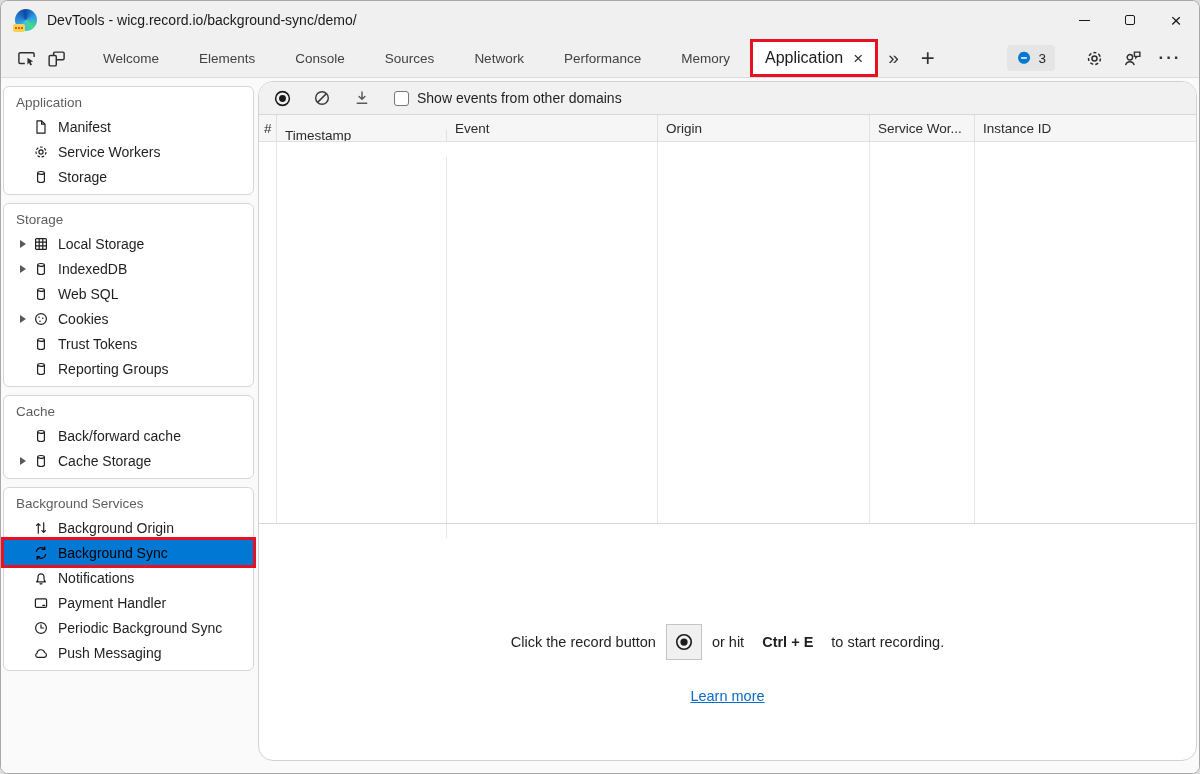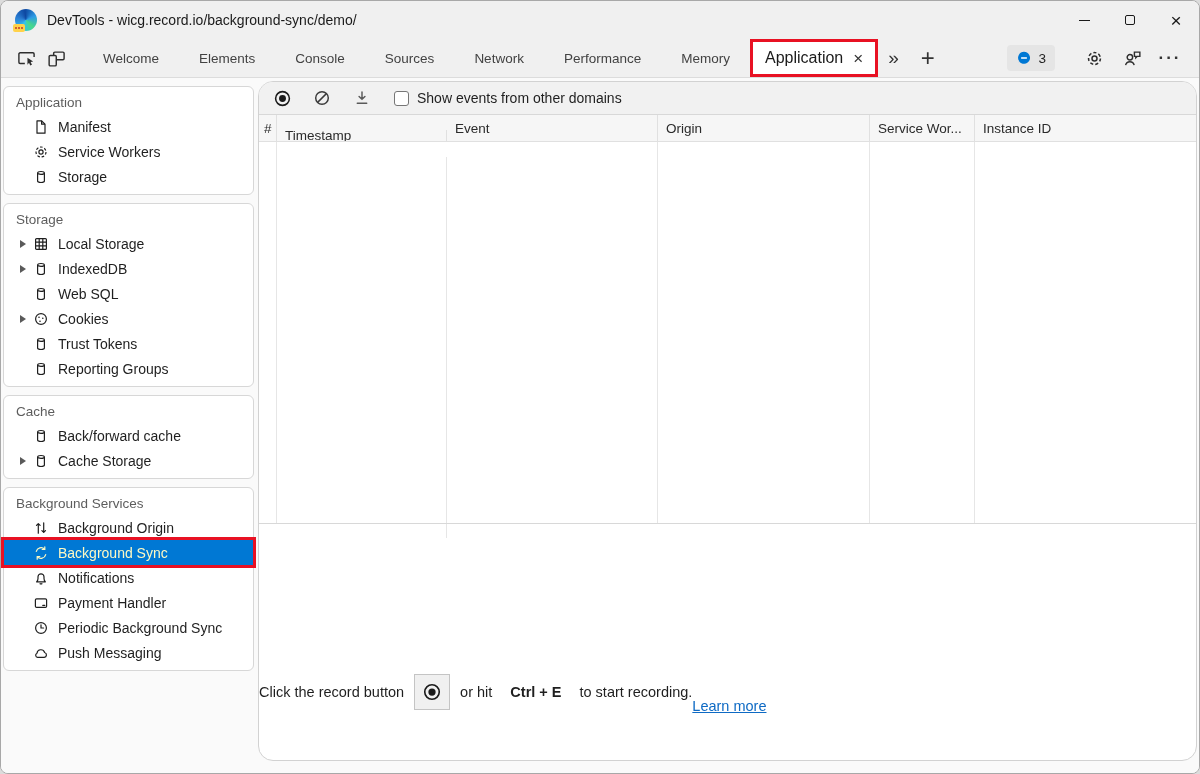--- a/index.html
+++ b/index.html
@@ -46,41 +46,41 @@
 
   
   .sidebar{width:251px;flex:0 0 auto;padding-top:8px;display:flex;flex-direction:column;gap:8px;}
   .card{background:#fff;border:1px solid #d7d7d7;border-radius:6px;padding-bottom:5px;}
   .sec-title{font-size:13.5px;color:#5d5d5d;padding:8px 0 4px 12px;}
   .row{height:25px;display:flex;align-items:center;color:#1f1f1f;font-size:14px;position:relative;}
   .row .arrow-slot{width:18px;margin-left:10px;display:flex;align-items:center;justify-content:center;flex:0 0 auto;}
   .tri{width:0;height:0;border-left:6px solid #5a5a5a;border-top:4.5px solid transparent;border-bottom:4.5px solid transparent;}
   .row .i{width:17px;height:17px;flex:0 0 auto;display:flex;align-items:center;justify-content:center;}
   .row .lbl{margin-left:9px;white-space:nowrap;}
-  .row.selected{background:var(--accent-blue);color:#fef9c3;}
+  .row.selected{background:var(--accent-blue);color:#000000;}
   .row.annotated{box-shadow:0 0 0 3px var(--annotation-red);z-index:2;}
 
   
   .main-card{flex:1;margin:3px 0 0 4px;background:#fff;border:1px solid #d2d2d2;border-radius:15px;display:flex;flex-direction:column;overflow:hidden;min-width:0;}
   .panel-toolbar{height:33px;background:#f1f1f1;border-bottom:1px solid #d8d8d8;display:flex;align-items:center;flex:0 0 auto;}
   .pt-icon{width:20px;height:20px;display:flex;align-items:center;justify-content:center;}
   .pt-record{margin-left:13px;color:#1b1b1b;}
   .pt-block{margin-left:20px;color:#3c3c3c;}
   .pt-download{margin-left:20px;color:#5a5a5a;}
   .checkbox{width:15px;height:15px;border:1px solid #767676;border-radius:3px;background:#fff;margin-left:22px;flex:0 0 auto;}
   .cb-label{font-size:14px;color:#1f1f1f;margin-left:8px;white-space:nowrap;}
 
   .grid-header{height:27px;display:flex;background:#f6f6f6;border-bottom:1px solid #e0e0e0;flex:0 0 auto;font-size:13.5px;color:#2b2b2b;}
   .gh-cell{display:flex;align-items:center;padding-left:8px;border-right:1px solid #e0e0e0;overflow:hidden;white-space:nowrap;}
   .grid-body{height:381px;display:flex;flex:0 0 auto;}
   .gb-col{border-right:1px solid #e6e6e6;height:100%;}
   .c0{width:18px;}.c1{width:170px;margin-top:15px;}.c2{width:211px;}.c3{width:212px;}.c4{width:105px;}.c5{flex:1;border-right:none;}
   .c0.gh-cell{padding-left:5px;}
 
-  .empty-state{flex:1;border-top:1px solid #d8d8d8;display:flex;flex-direction:row;align-items:center;padding-top:100px;}
+  .empty-state{flex:1;border-top:1px solid #d8d8d8;display:flex;flex-direction:column;align-items:center;padding-top:100px;}
   .es-line{display:flex;align-items:center;font-size:14.5px;color:#1f1f1f;}
   .es-rec-btn{width:36px;height:36px;background:#f0f0f0;border:1px solid #c4c4c4;display:flex;align-items:center;justify-content:center;margin:0 10px;color:#1b1b1b;}
   .es-line b{margin:0 18px;}
   .learn-more{margin-top:28px;font-size:14.5px;color:var(--link-blue);text-decoration:underline;cursor:pointer;}
 
   svg{display:block;}
 </style>
 </head>
 <body>
 

